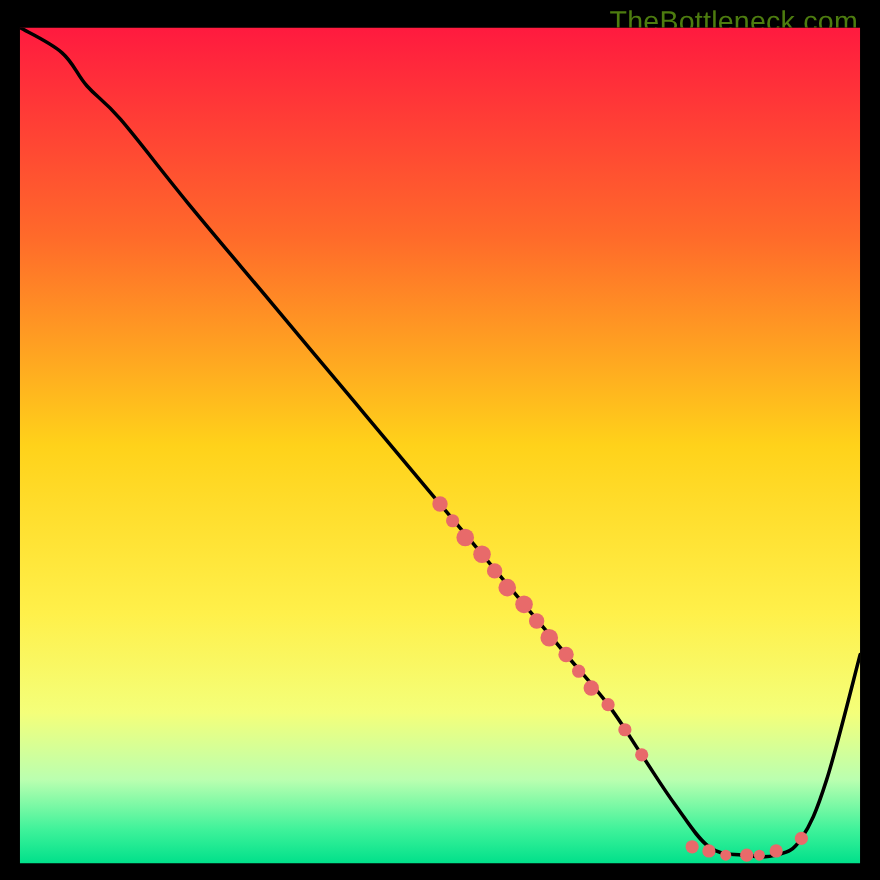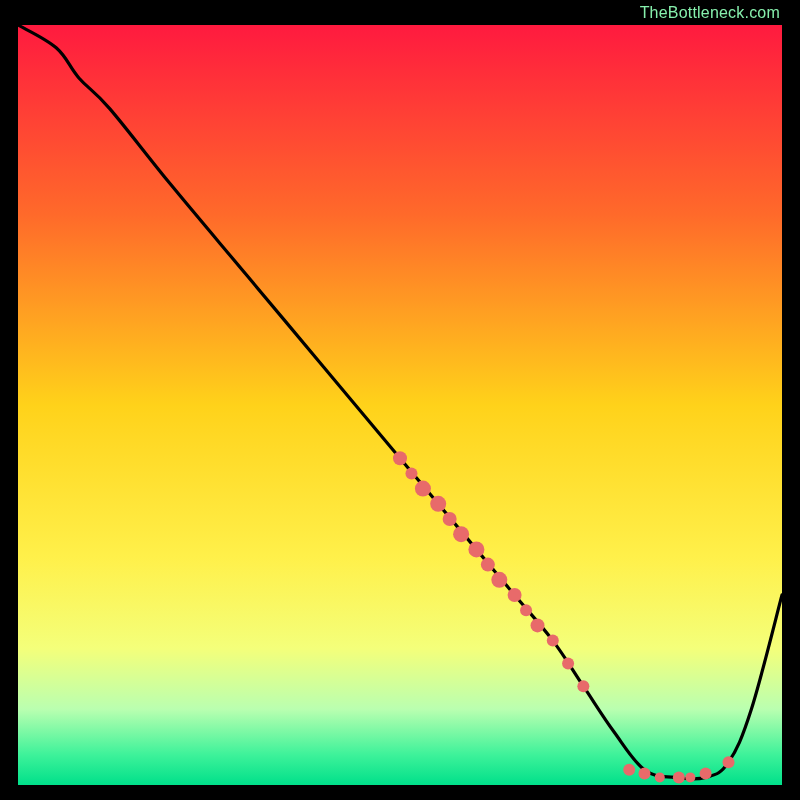--- a/index.html
+++ b/index.html
@@ -16,23 +16,23 @@
     top: 25px;
     width: 764px;
     height: 760px;
     background: #000;
   }
   .watermark {
     position: absolute;
     top: 4px;
     right: 20px;
     font-family: Arial, Helvetica, sans-serif;
-    font-size: 16px;
+    font-size: 26px;
     font-weight: 400;
-    color: #86efac;
+    color: #4d7c0f;
     letter-spacing: 0.2px;
   }
   svg { display: block; }
 </style>
 </head>
 <body>
 
 <div class="watermark">TheBottleneck.com</div>
 
 <div class="frame">

